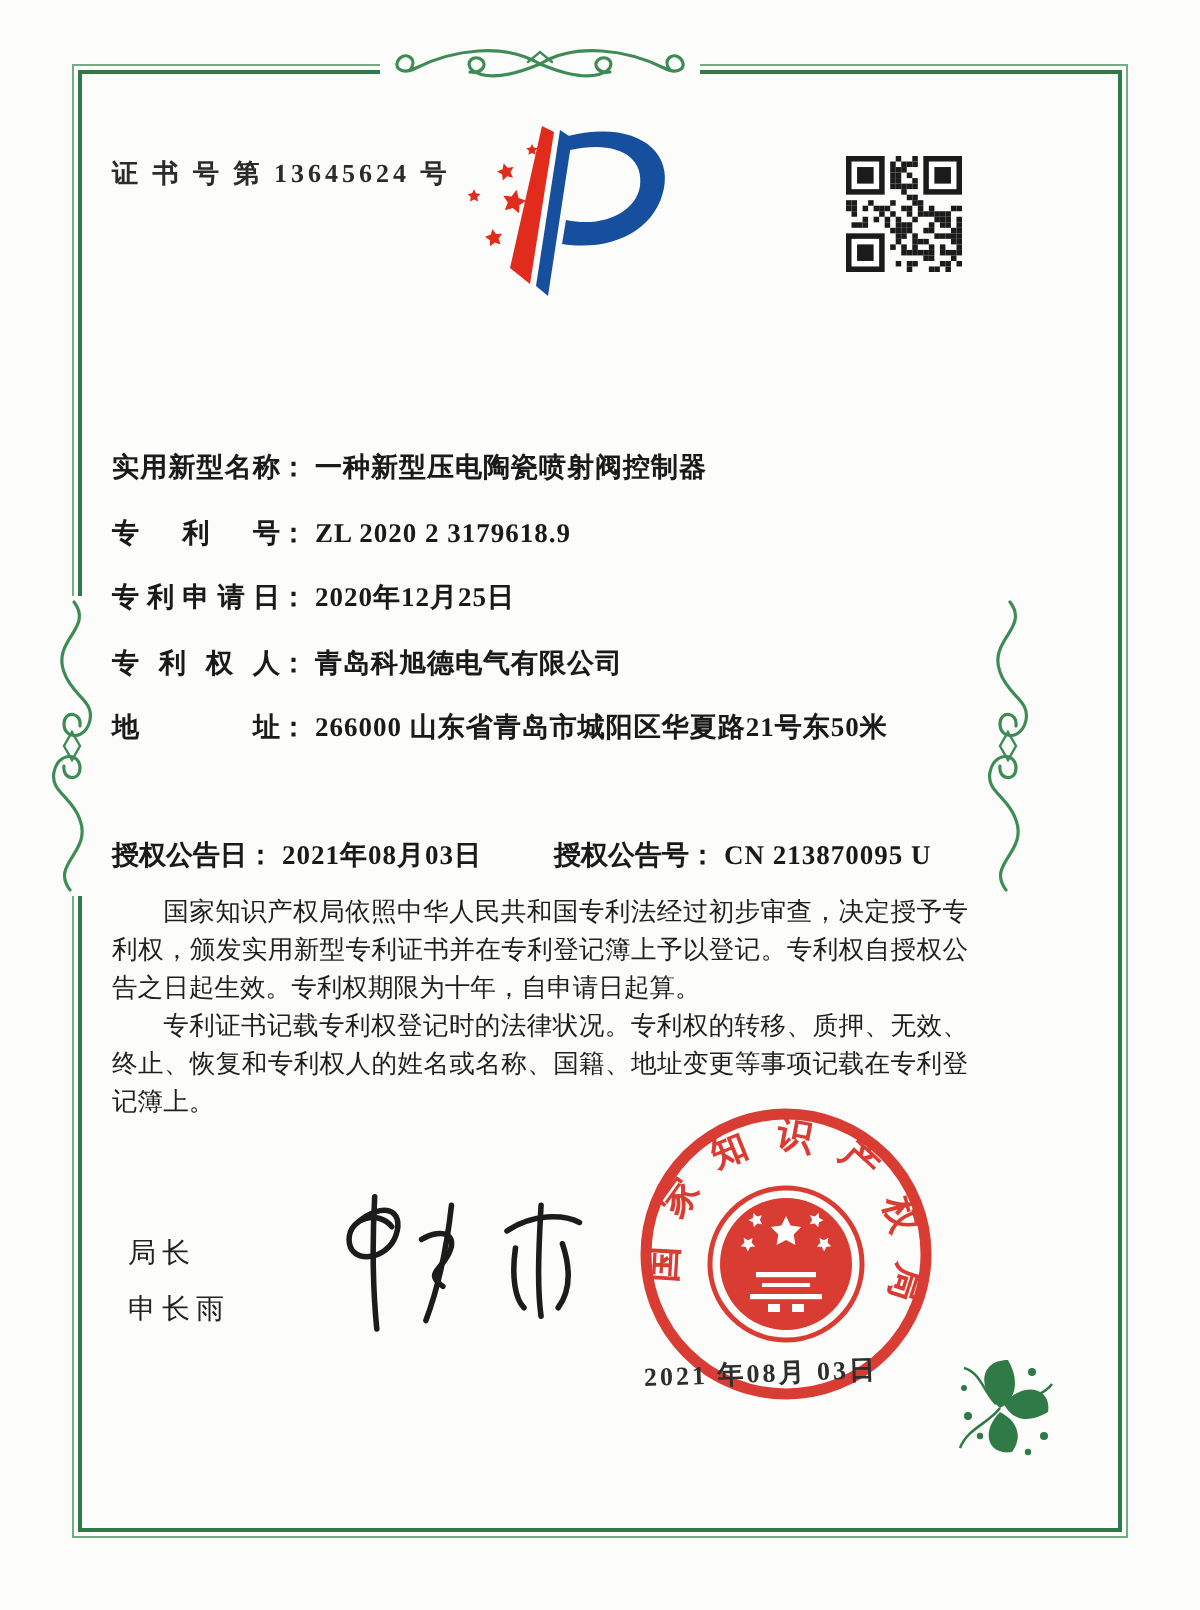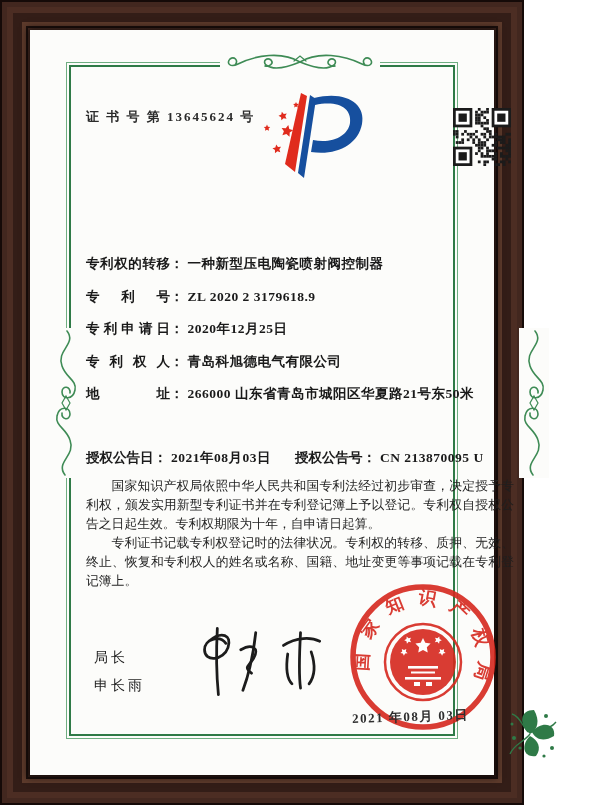--- a/index.html
+++ b/index.html
@@ -1,35 +1,35 @@
 <!DOCTYPE html>
 <html><head>
 <meta charset="utf-8">
 <style>
   html,body{margin:0;padding:0;background:#fff;}
   .stage{width:600px;height:805px;position:relative;font-family:"Liberation Serif","DejaVu Serif",serif;}
-  .frame{width:524px;height:805px;box-sizing:border-box;padding:30px;
+  .frame{width:600px;height:805px;box-sizing:border-box;
     background:linear-gradient(145deg,#4e2f26 0%,#3a221c 45%,#271511 100%);
     box-shadow: inset 0 0 0 2px #150a08, inset 0 0 0 7px #42271f, inset 0 0 0 13px #4c2d23,
                 inset 0 0 0 22px #331d17, inset 0 0 0 26px #5e3b2c, inset 0 0 0 28px #1c0f0c;}
   .paper{width:100%;height:100%;background:#fcfcfa;position:relative;box-shadow:0 0 7px 3px rgba(0,0,0,.55);}
   .gborder{position:absolute;left:36px;right:36px;top:32px;bottom:36px;border:1px solid #6fae81;}
   .gborder::before{content:"";position:absolute;inset:2px;border:2px solid #2f7a47;}
   .ornament{position:absolute;background:#fcfcfa;line-height:0;}
   .certno{position:absolute;left:56px;top:78px;font-size:13px;letter-spacing:2px;color:#2b2b2b;font-weight:600;}
   .logo{position:absolute;left:224px;top:60px;line-height:0;}
   .qr{position:absolute;left:423px;top:78px;line-height:0;}
   .title{position:absolute;left:0;right:0;top:156px;text-align:center;font-size:29px;font-weight:700;
     letter-spacing:7px;text-indent:7px;color:#111;}
   .fields{position:absolute;left:56px;top:224px;width:430px;font-size:13.5px;font-weight:600;color:#1a1a1a;}
   .frow{margin-bottom:13.5px;line-height:19px;white-space:nowrap;}
   .flabel{display:inline-block;width:84px;text-align:justify;text-align-last:justify;vertical-align:top;}
   .fvalue{margin-left:4px;letter-spacing:.5px;}
   .grantrow{position:absolute;left:56px;top:419px;width:430px;font-size:13.5px;font-weight:600;color:#1a1a1a;white-space:nowrap;}
-  .grantrow .pair2{margin-left:24px;}
+  .grantrow .pair2{margin-left:36px;}
   .paras{position:absolute;left:56px;top:447px;width:428px;font-size:12.8px;line-height:19px;color:#1f1f1f;
     text-align:justify;font-weight:500;}
   .paras p{margin:0;text-indent:2em;}
   .signer{position:absolute;left:64px;top:614px;font-size:14px;font-weight:400;color:#222;letter-spacing:3px;line-height:28px;}
   .signature{position:absolute;left:150px;top:592px;line-height:0;}
   .seal{position:absolute;left:318px;top:552px;line-height:0;}
   .sealdate{position:absolute;left:322px;top:678px;font-size:13px;color:#2e2e2e;letter-spacing:1.5px;
     transform:rotate(-2deg);font-weight:600;z-index:5;}
 </style>
 </head>
@@ -236,21 +236,21 @@
             <rect x="45" y="3" width="15" height="15" fill="#fff"></rect>
             <rect x="48" y="6" width="9" height="9" fill="#1b1b1b"></rect>
             <rect x="0" y="42" width="21" height="21" fill="#1b1b1b"></rect>
             <rect x="3" y="45" width="15" height="15" fill="#fff"></rect>
             <rect x="6" y="48" width="9" height="9" fill="#1b1b1b"></rect>
           </svg>
       </div>
 
 
       <div class="fields">
-        <div class="frow"><span class="flabel">专利权的转移</span><span>：</span><span class="fvalue">一种新型压电陶瓷喷射阀控制器</span></div>
+        <div class="frow"><span class="flabel">实用新型名称</span><span>：</span><span class="fvalue">一种新型压电陶瓷喷射阀控制器</span></div>
         <div class="frow"><span class="flabel">专利号</span><span>：</span><span class="fvalue">ZL 2020 2 3179618.9</span></div>
         <div class="frow"><span class="flabel">专利申请日</span><span>：</span><span class="fvalue">2020年12月25日</span></div>
         <div class="frow"><span class="flabel">专利权人</span><span>：</span><span class="fvalue">青岛科旭德电气有限公司</span></div>
         <div class="frow"><span class="flabel">地址</span><span>：</span><span class="fvalue">266000 山东省青岛市城阳区华夏路21号东50米</span></div>
       </div>
 
       <div class="grantrow">
         <span>授权公告日</span><span>：</span><span class="fvalue">2021年08月03日</span><span class="pair2">授权公告号</span><span>：</span><span class="fvalue">CN 213870095 U</span>
       </div>
 

